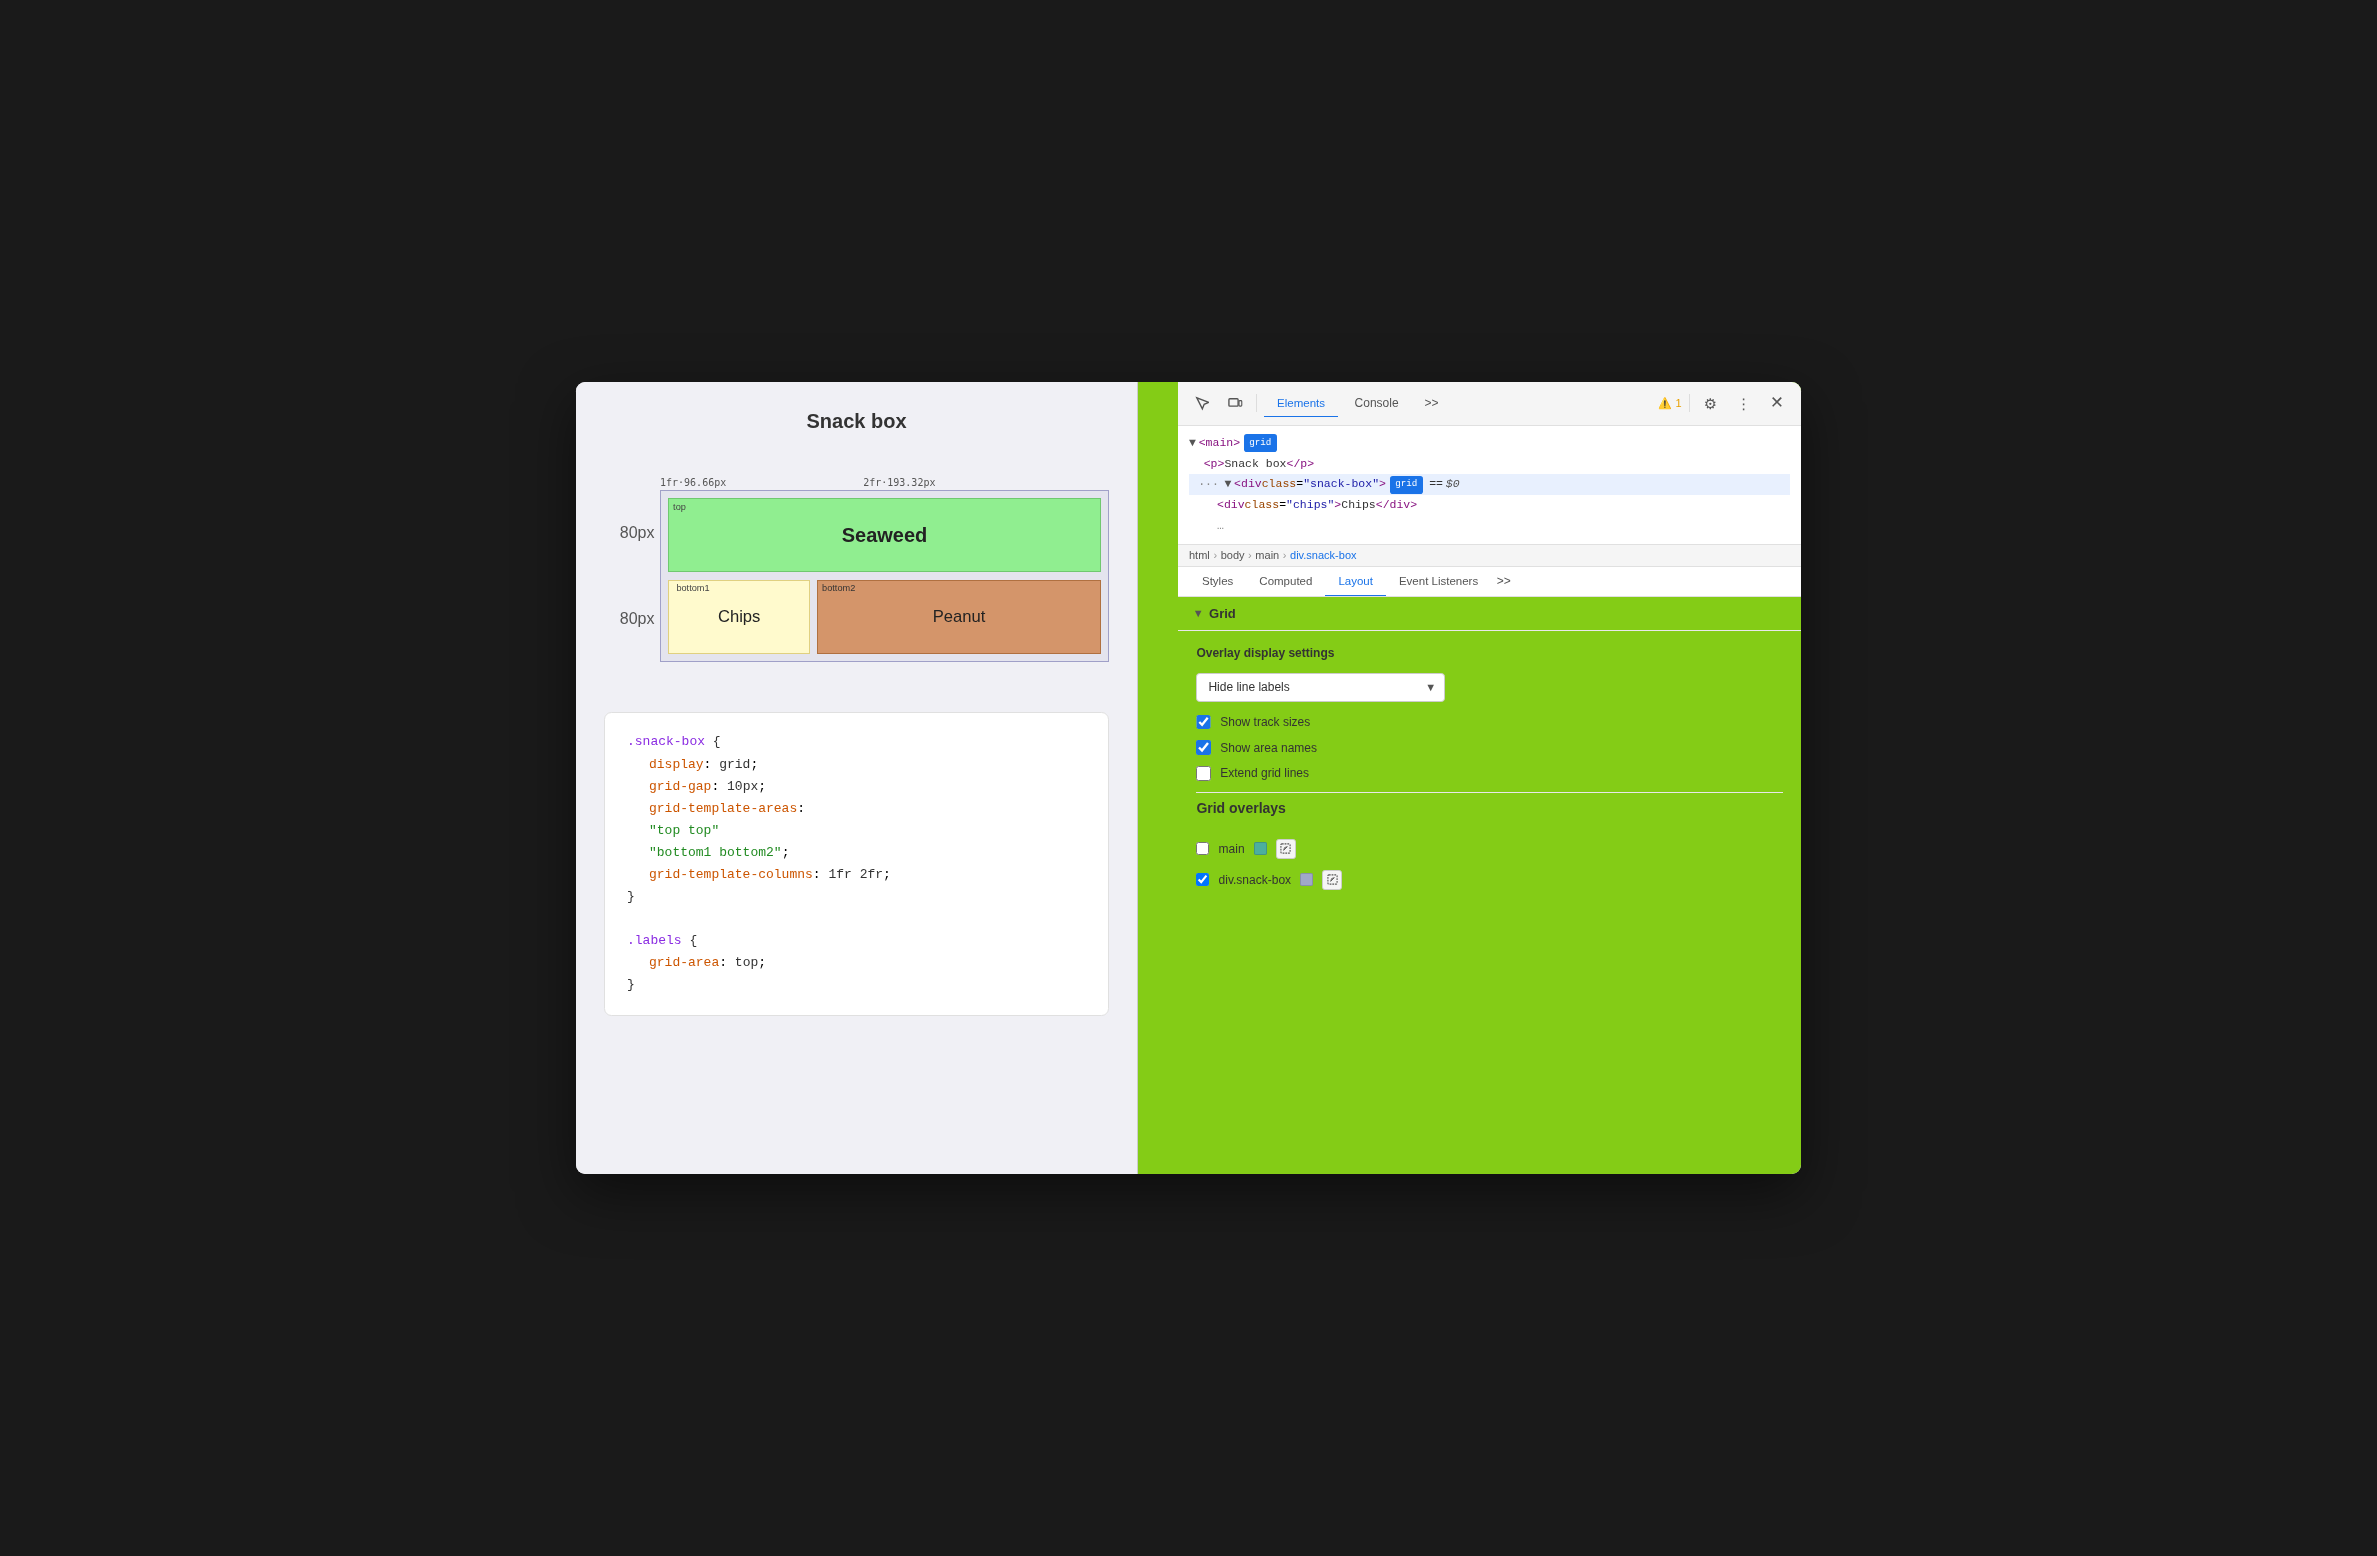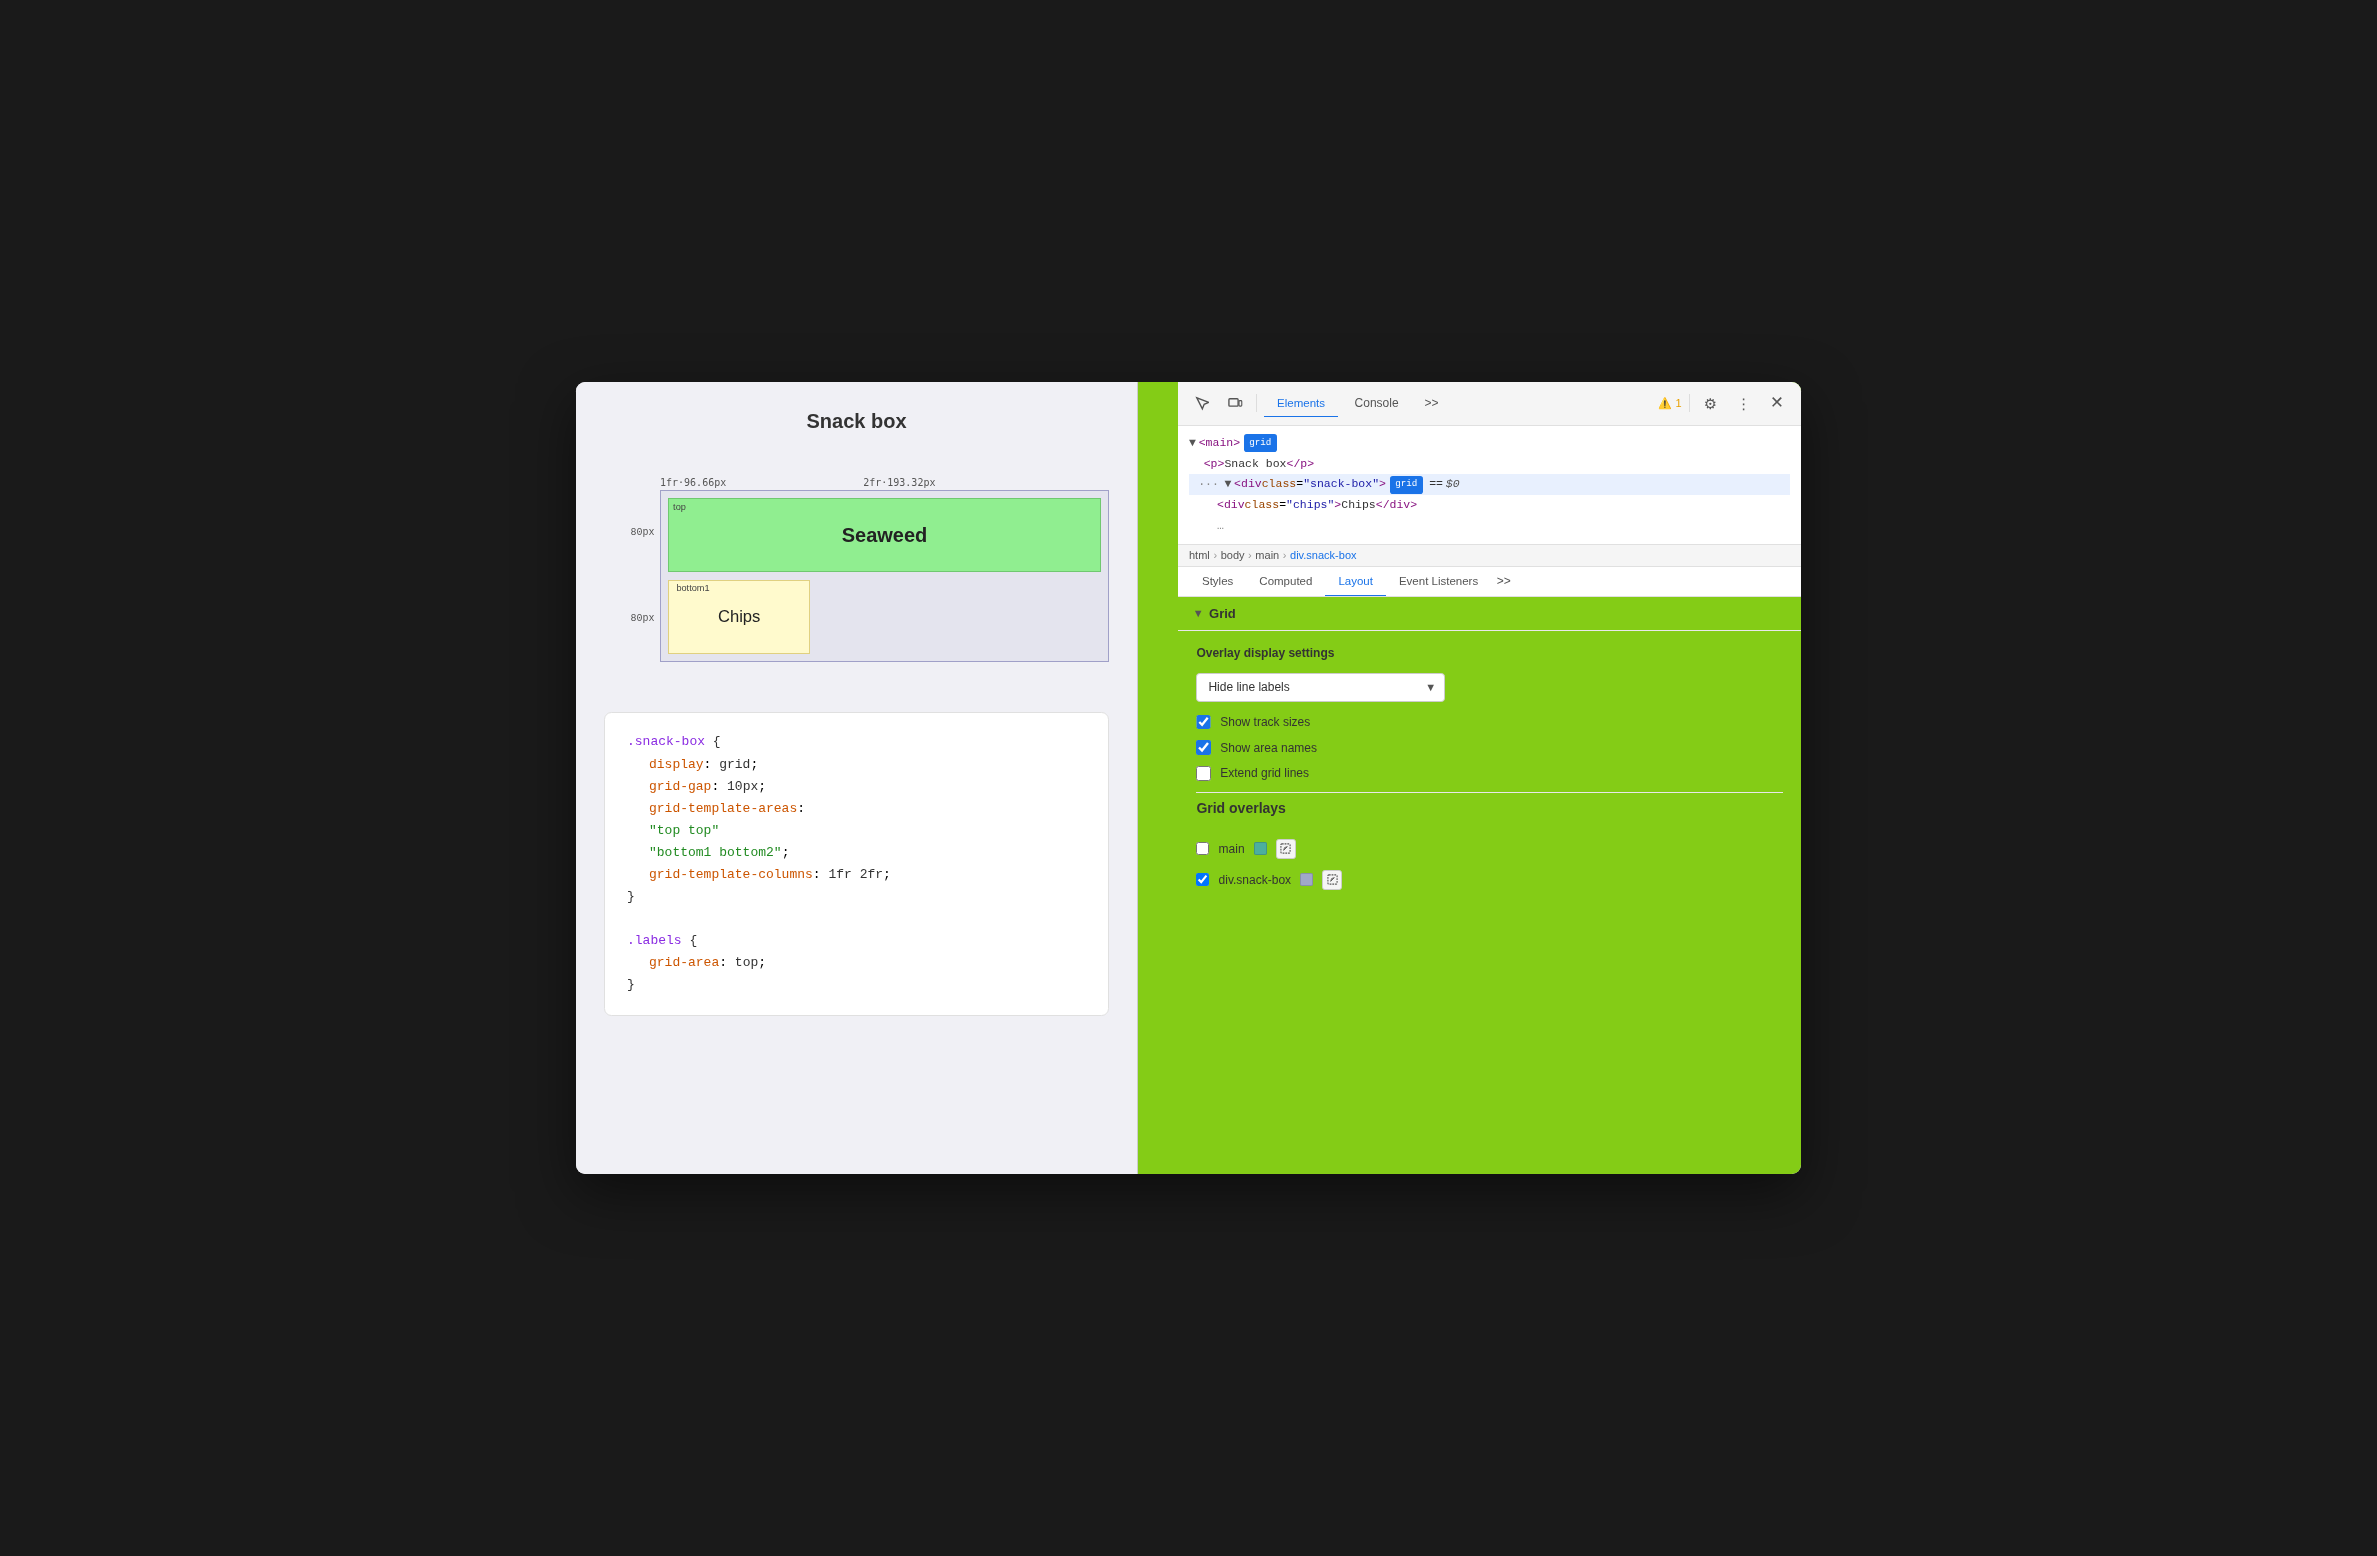--- a/index.html
+++ b/index.html
@@ -40,23 +40,23 @@
       color: #333;
       margin-bottom: 3.7px;
     }
 
     
     .grid-preview-container {
       position: relative;
       padding: 18.4px 0 0 28px;
     }
     .grid-label-side {
-      font-size: 10px;
+      font-size: 16px;
       color: #555;
-      font-family: Liberation Mono, monospace;
+      font-family: Liberation Sans, sans-serif;
       width: 28px;
       display: flex;
       align-items: center;
       justify-content: flex-end;
       padding-right: 5.5px;
     }
 
     .grid-box {
       border: 1.8px solid #a0a0c8;
       background: rgba(160,160,200,0.15);
@@ -404,20 +404,24 @@
           <div class="grid-label-side">80px</div>
         </div>
         <div class="grid-box">
           <div class="grid-cell-top">
             <span class="area-label">top</span>
             <span>Seaweed</span>
           </div>
           <div class="grid-cell-bottom1">
             <span class="area-label">bottom1</span>
             <span>Chips</span>
+          </div>
+          <div class="grid-cell-bottom2">
+            <span class="area-label">bottom2</span>
+            <span>Peanut</span>
           </div>
         </div>
       </div>
     </div>
 
     <div class="code-block">
       <span class="code-line"><span class="c-selector">.snack-box</span> <span class="c-brace">{</span></span>
       <span class="code-line"><span class="c-indent"></span><span class="c-property">display</span>: <span class="c-value">grid</span>;</span>
       <span class="code-line"><span class="c-indent"></span><span class="c-property">grid-gap</span>: <span class="c-value">10px</span>;</span>
       <span class="code-line"><span class="c-indent"></span><span class="c-property">grid-template-areas</span>:</span>

